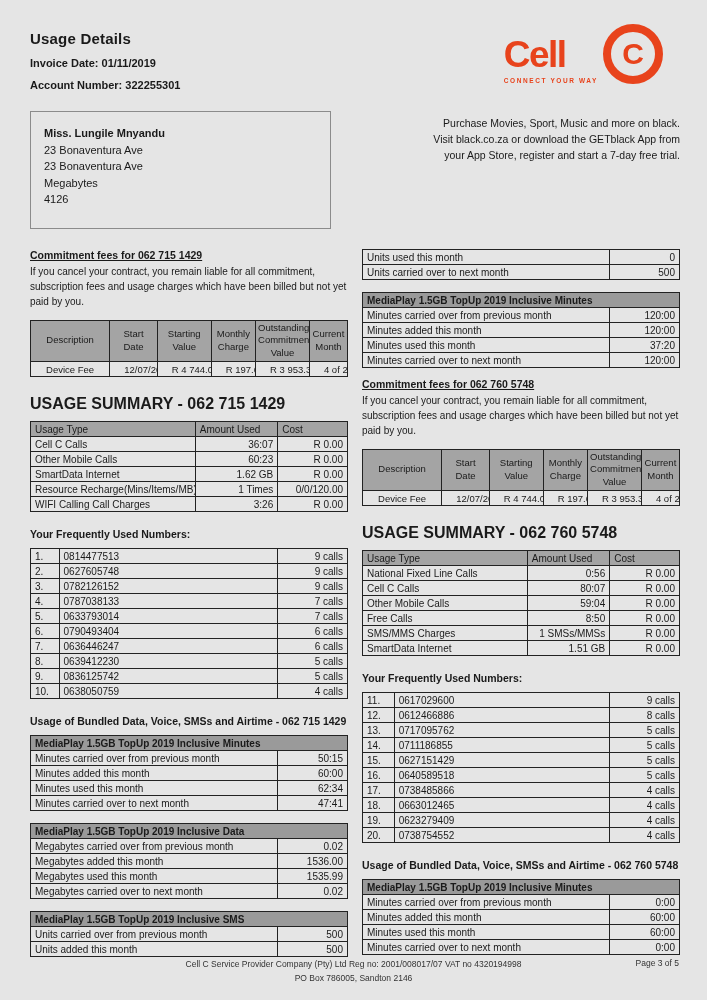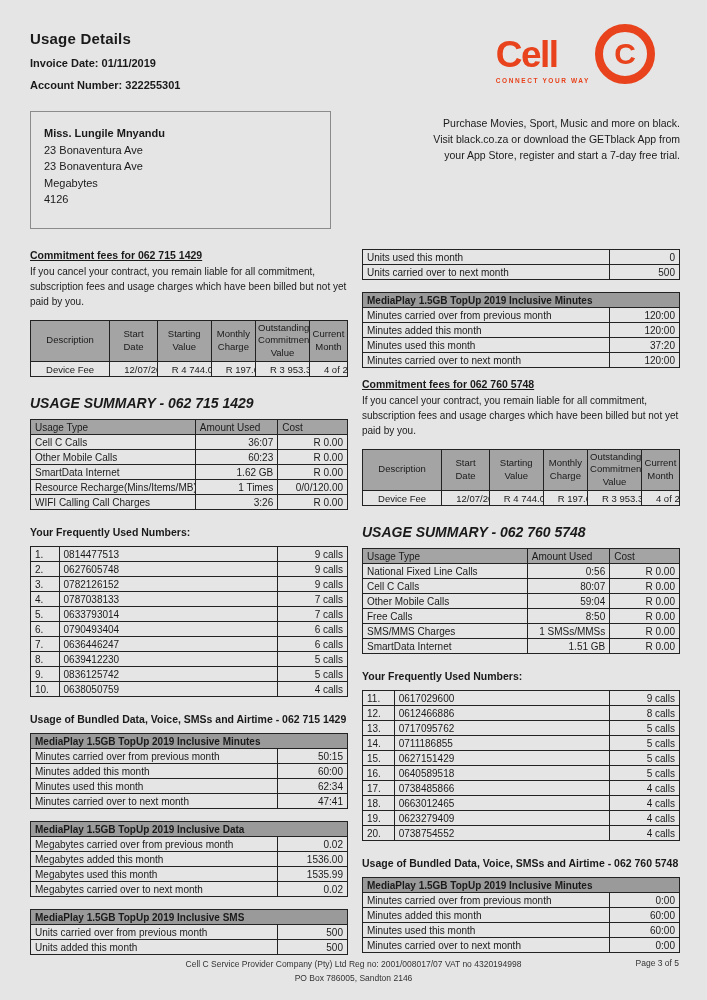--- a/index.html
+++ b/index.html
@@ -7,21 +7,21 @@
   .page {
     width:707px; height:1000px; background:#e5e5e5; position:relative;
     font-family:"Liberation Sans", sans-serif; color:#1a1a1a; overflow:hidden;
   }
   .content { padding:30px 27px 0 30px; }
 
   
   .doc-title { font-size:15px; font-weight:bold; letter-spacing:.2px; }
   .doc-sub   { font-size:11px; margin-top:10px;font-weight:bold; }
 
-  .logo { position:absolute; top:24px; right:52px; display:flex; align-items:flex-start; color:var(--accent,#e8431c); }
+  .logo { position:absolute; top:24px; right:44px; display:flex; align-items:flex-start; color:var(--accent,#e8431c); }
   .logo-left { display:flex; flex-direction:column; align-items:flex-start; margin-top:12px; }
   .logo-word { font-size:37px; font-weight:bold; letter-spacing:-1.5px; line-height:1; }
   .logo-tagline { font-size:6.5px; font-weight:bold; letter-spacing:1.6px; margin-top:4px; white-space:nowrap; }
   .logo-circle {
     width:60px; height:60px; border:8px solid var(--accent,#e8431c); border-radius:50%;
     display:flex; align-items:center; justify-content:center; margin-left:5px;
   }
   .logo-circle span { font-size:30px; font-weight:bold; line-height:1; }
 
   
@@ -32,21 +32,21 @@
   }
   .addr-name { font-weight:bold; }
   .promo { width:322px; text-align:right; font-size:10.5px; line-height:1.5; margin-top:5px; }
 
   
   .cols { display:flex; gap:14px; margin-top:20px; align-items:flex-start; }
   .col { width:318px; }
 
   .sec-title { font-size:10.5px; font-weight:bold; }
   .sec-title.underline { text-decoration:underline; }
-  .sec-title.caps { font-size:14px;font-style:italic; }
+  .sec-title.caps { font-size:16px; }
   .body-text { font-size:10px; line-height:1.52; margin-top:3px; }
 
   table { width:100%; border-collapse:collapse; table-layout:fixed; }
   td, th { border:1px solid #222; font-size:10px; font-weight:normal; padding:1px 4px; height:15px; overflow:hidden; white-space:nowrap; }
   th { text-align:left; background:var(--table_header_bg,#a4a4a4); }
 
   .tbl-commit th { text-align:center; white-space:normal; font-size:9.5px; line-height:1.35; padding:1px 2px; }
   .tbl-commit td { text-align:center; font-size:9.5px; padding:1px 14px; }
 
   .r { text-align:right; }

